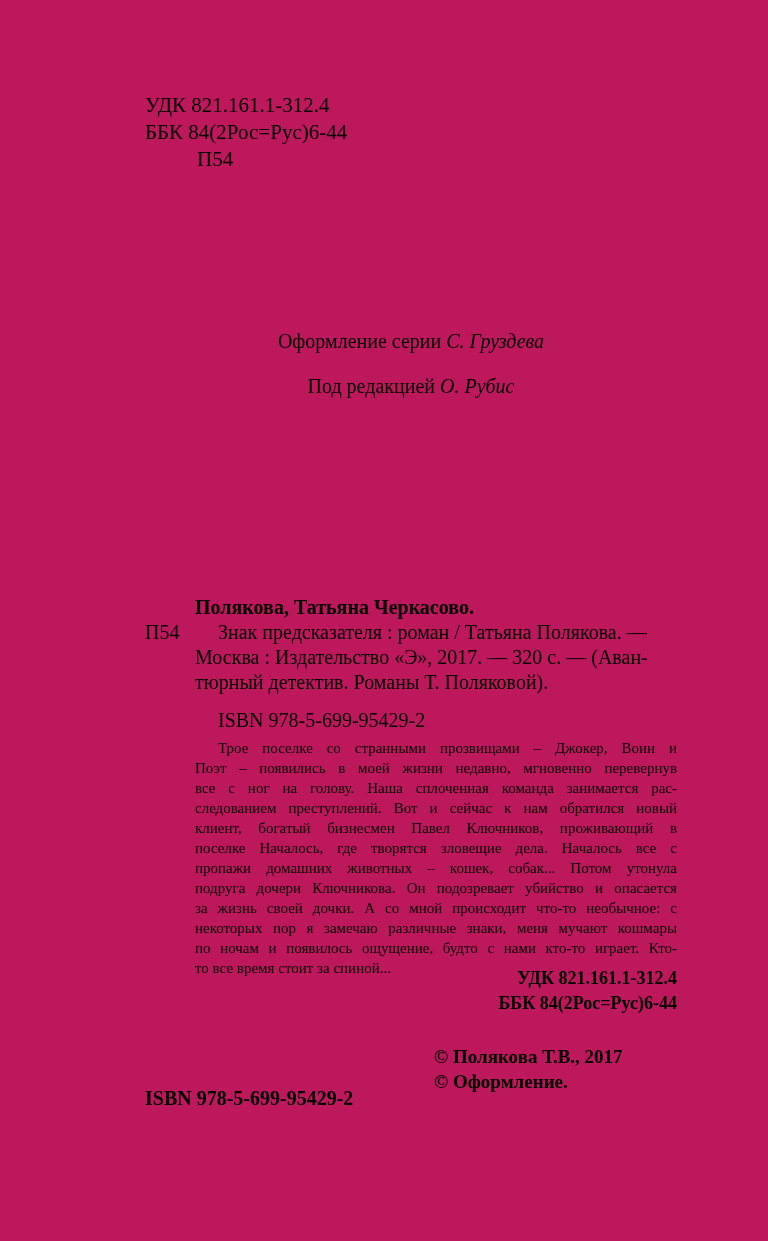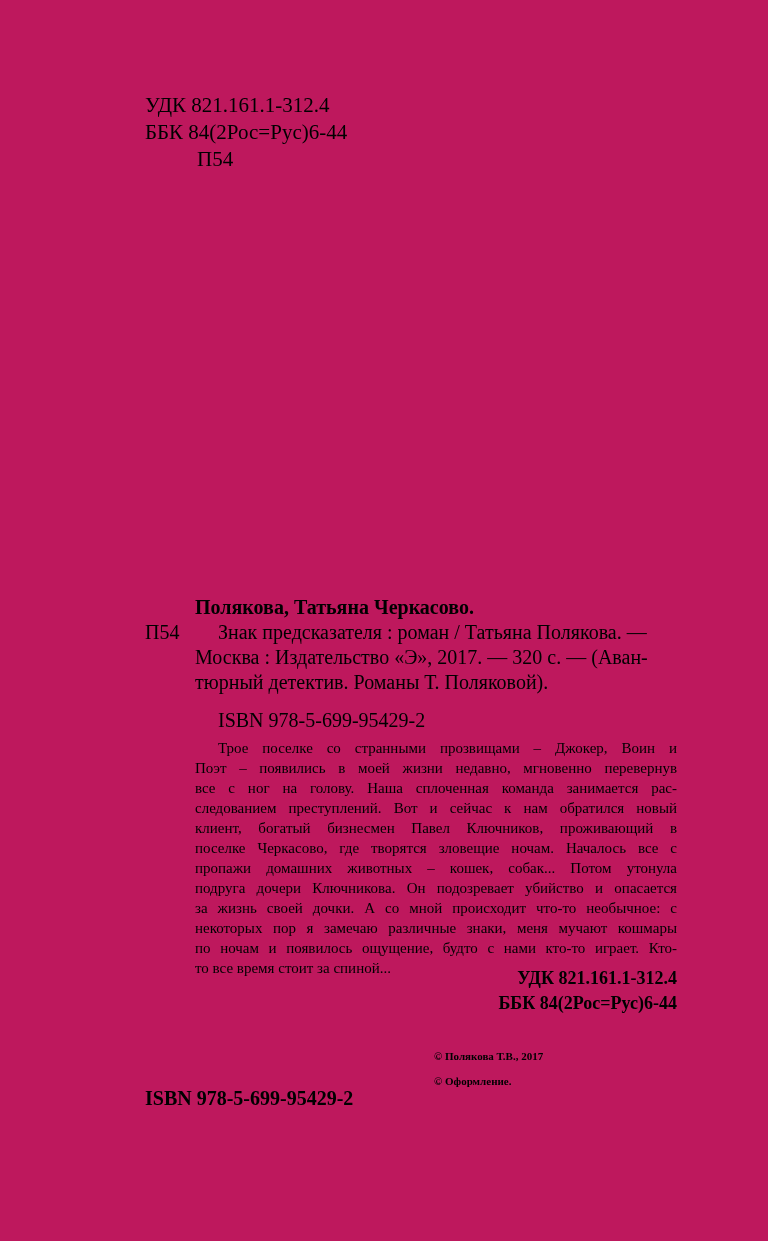--- a/index.html
+++ b/index.html
@@ -65,21 +65,21 @@
     right: 91px; top: 966px;
     font-size: 18px; line-height: 25px;
     font-weight: bold;
     text-align: right;
   }
 
   
   .copyright {
     position: absolute;
     left: 434px; top: 1044px;
-    font-size: 11px; line-height: 25px;
+    font-size: 19px; line-height: 25px;
     font-weight: bold;
   }
   .copyright .publisher-line { padding-left: 21px; }
 
   
   .bottom-isbn {
     position: absolute;
     left: 145px; top: 1087px;
     font-size: 20px;
     font-weight: bold;
@@ -89,39 +89,43 @@
 <body>
 
 <div class="page">
 
   <div class="top-block">
     <div class="nowrap">УДК 821.161.1-312.4</div>
     <div class="nowrap">ББК 84(2Рос=Рус)6-44</div>
     <div class="code-line nowrap">П54</div>
   </div>
 
+  <div class="credits">
+    <div class="credit-line nowrap"><span>Оформление серии </span><i>С. Груздева</i></div>
+    <div class="credit-line nowrap"><span>Под редакцией </span><i>О. Рубис</i></div>
+  </div>
 
   <div class="card">
     <div class="author nowrap">Полякова, Татьяна Черкасово.</div>
     <div class="code-row">
       <span class="code">П54</span>
       <span class="text nowrap">Знак предсказателя : роман / Татьяна Полякова. —</span>
     </div>
     <div class="hang nowrap">Москва : Издательство «Э», 2017. — 320 с. — (Аван-</div>
     <div class="hang nowrap">тюрный детектив. Романы Т. Поляковой).</div>
     <div class="isbn nowrap">ISBN 978-5-699-95429-2</div>
   </div>
 
   <div class="annotation">
     <div class="ann-line first">Трое поселке со странными прозвищами – Джокер, Воин и</div>
     <div class="ann-line">Поэт – появились в моей жизни недавно, мгновенно перевернув</div>
     <div class="ann-line">все с ног на голову. Наша сплоченная команда занимается рас-</div>
     <div class="ann-line">следованием преступлений. Вот и сейчас к нам обратился новый</div>
     <div class="ann-line">клиент, богатый бизнесмен Павел Ключников, проживающий в</div>
-    <div class="ann-line">поселке Черкасово, где творятся зловещие ночам. Началось все с</div>
+    <div class="ann-line">поселке Началось, где творятся зловещие дела. Началось все с</div>
     <div class="ann-line">пропажи домашних животных – кошек, собак... Потом утонула</div>
     <div class="ann-line">подруга дочери Ключникова. Он подозревает убийство и опасается</div>
     <div class="ann-line">за жизнь своей дочки. А со мной происходит что-то необычное: с</div>
     <div class="ann-line">некоторых пор я замечаю различные знаки, меня мучают кошмары</div>
     <div class="ann-line">по ночам и появилось ощущение, будто с нами кто-то играет. Кто-</div>
     <div class="ann-line last">то все время стоит за спиной...</div>
   </div>
 
   <div class="bottom-codes">
     <div class="nowrap">УДК 821.161.1-312.4</div>

